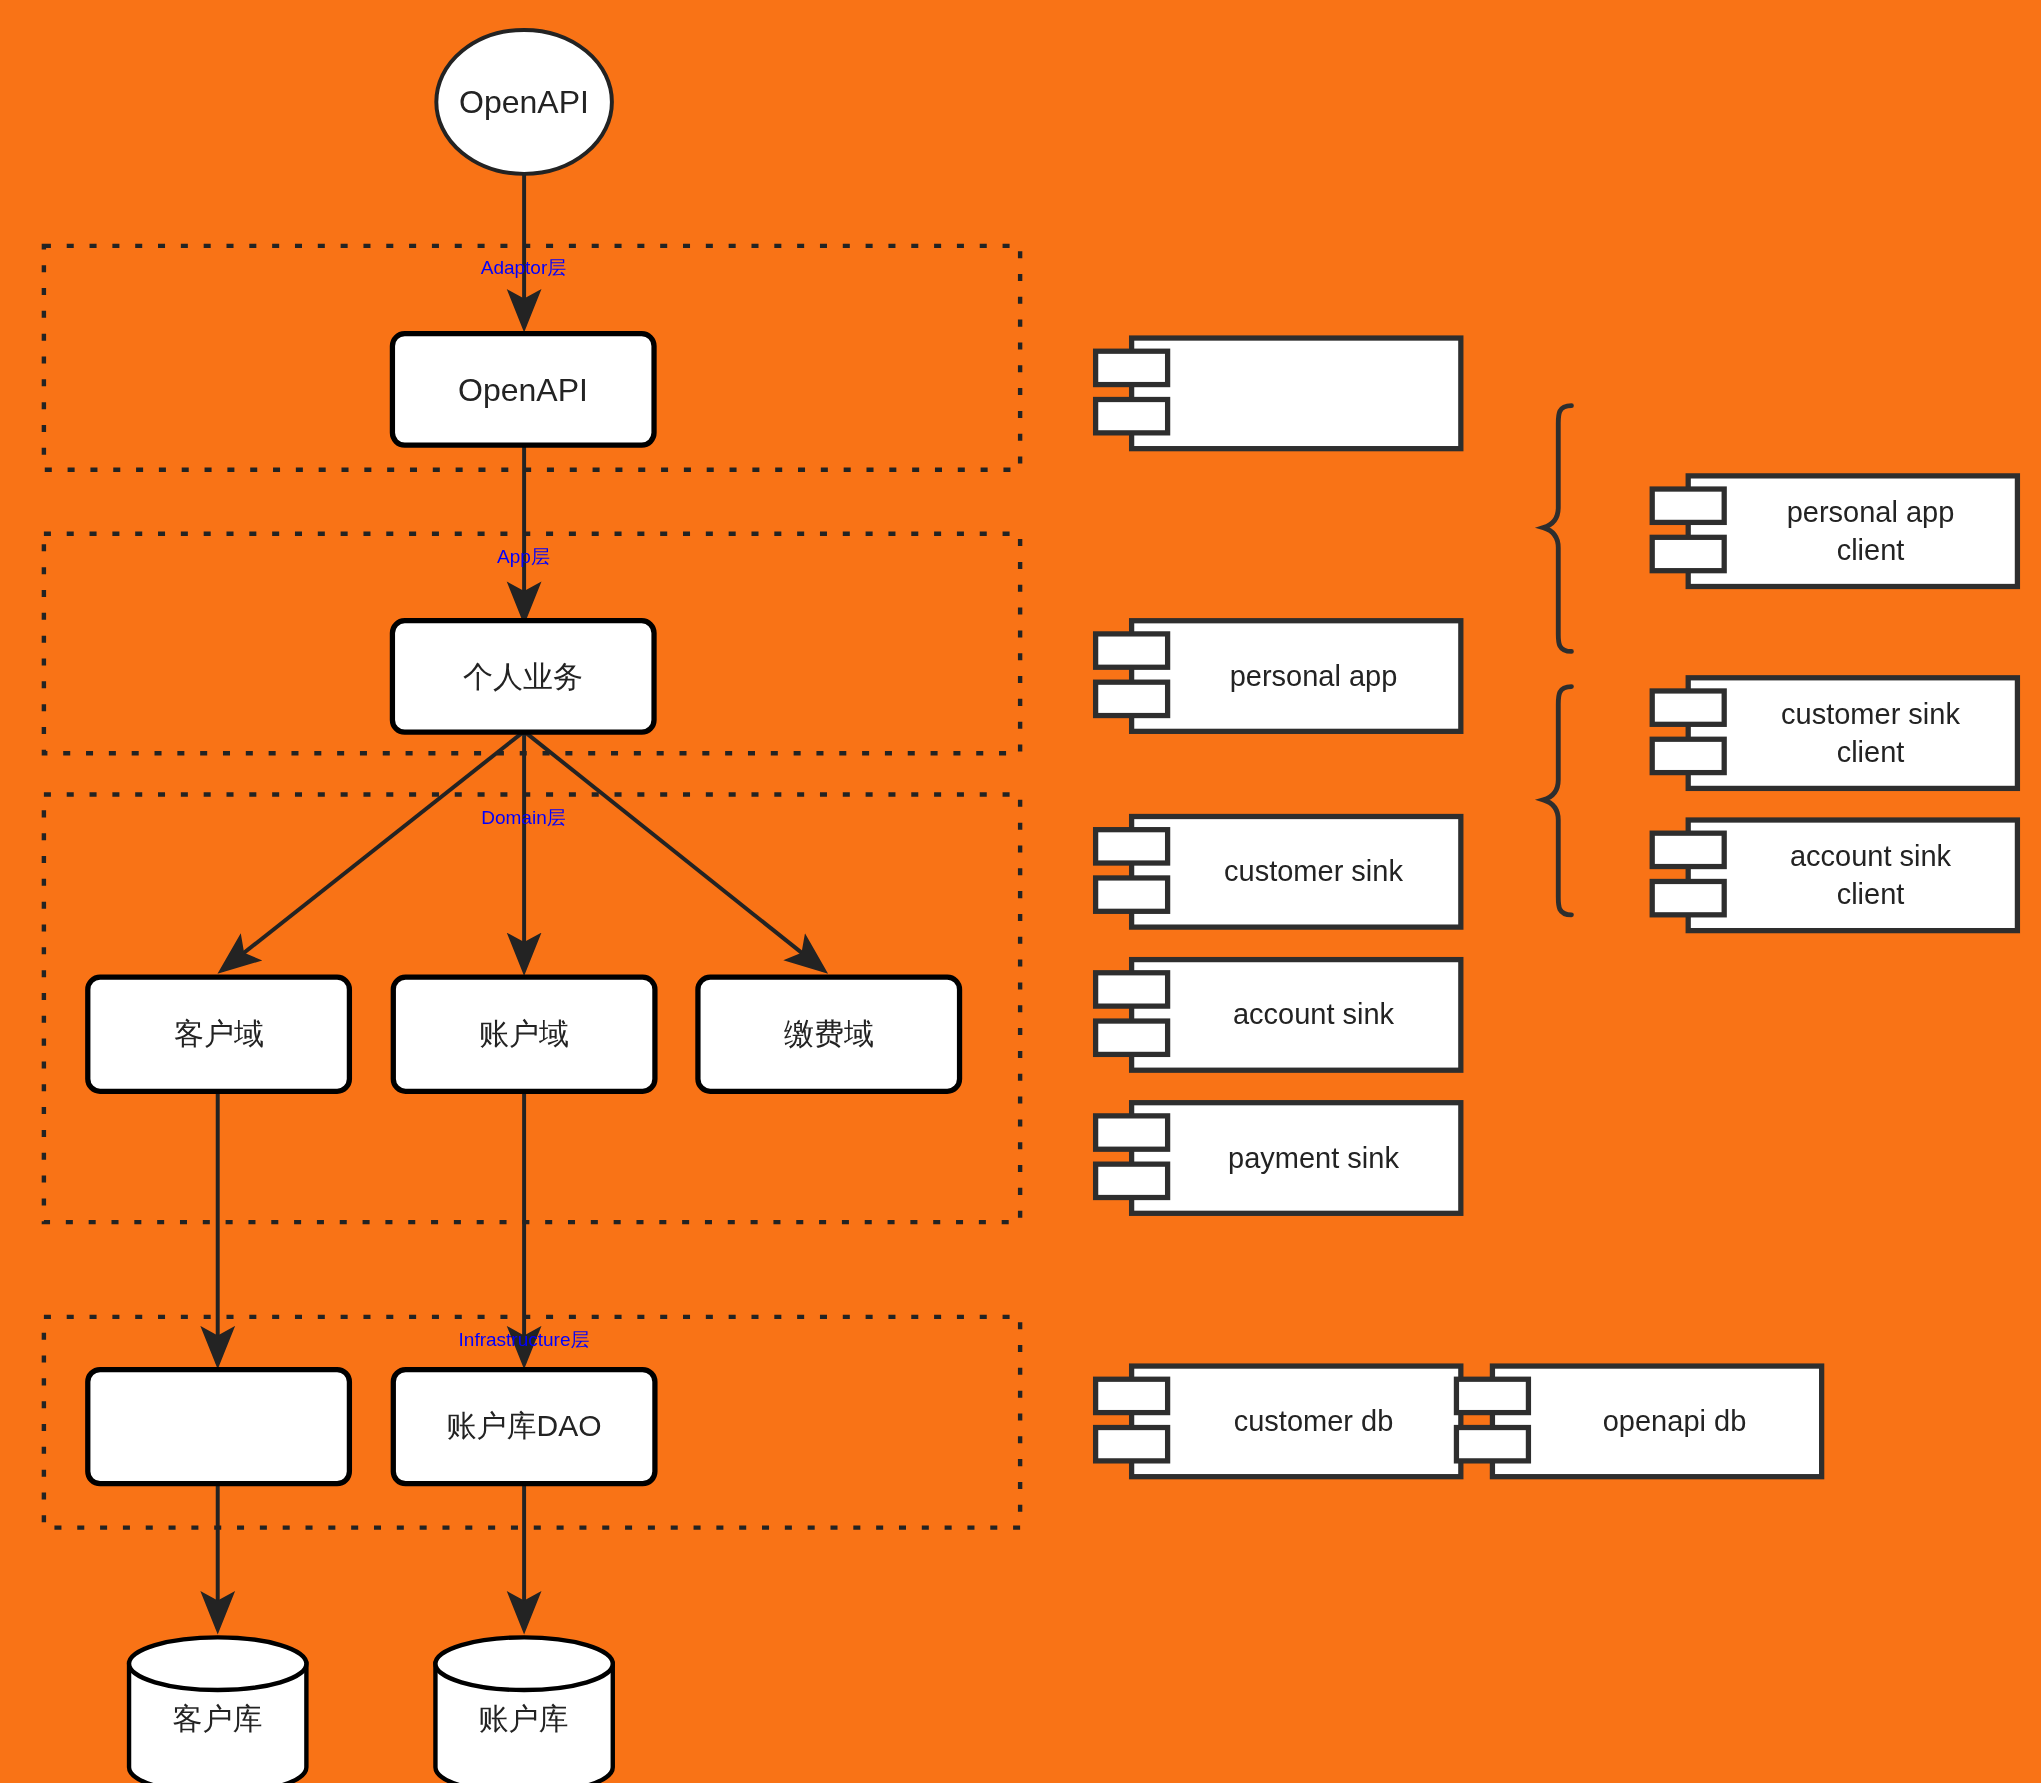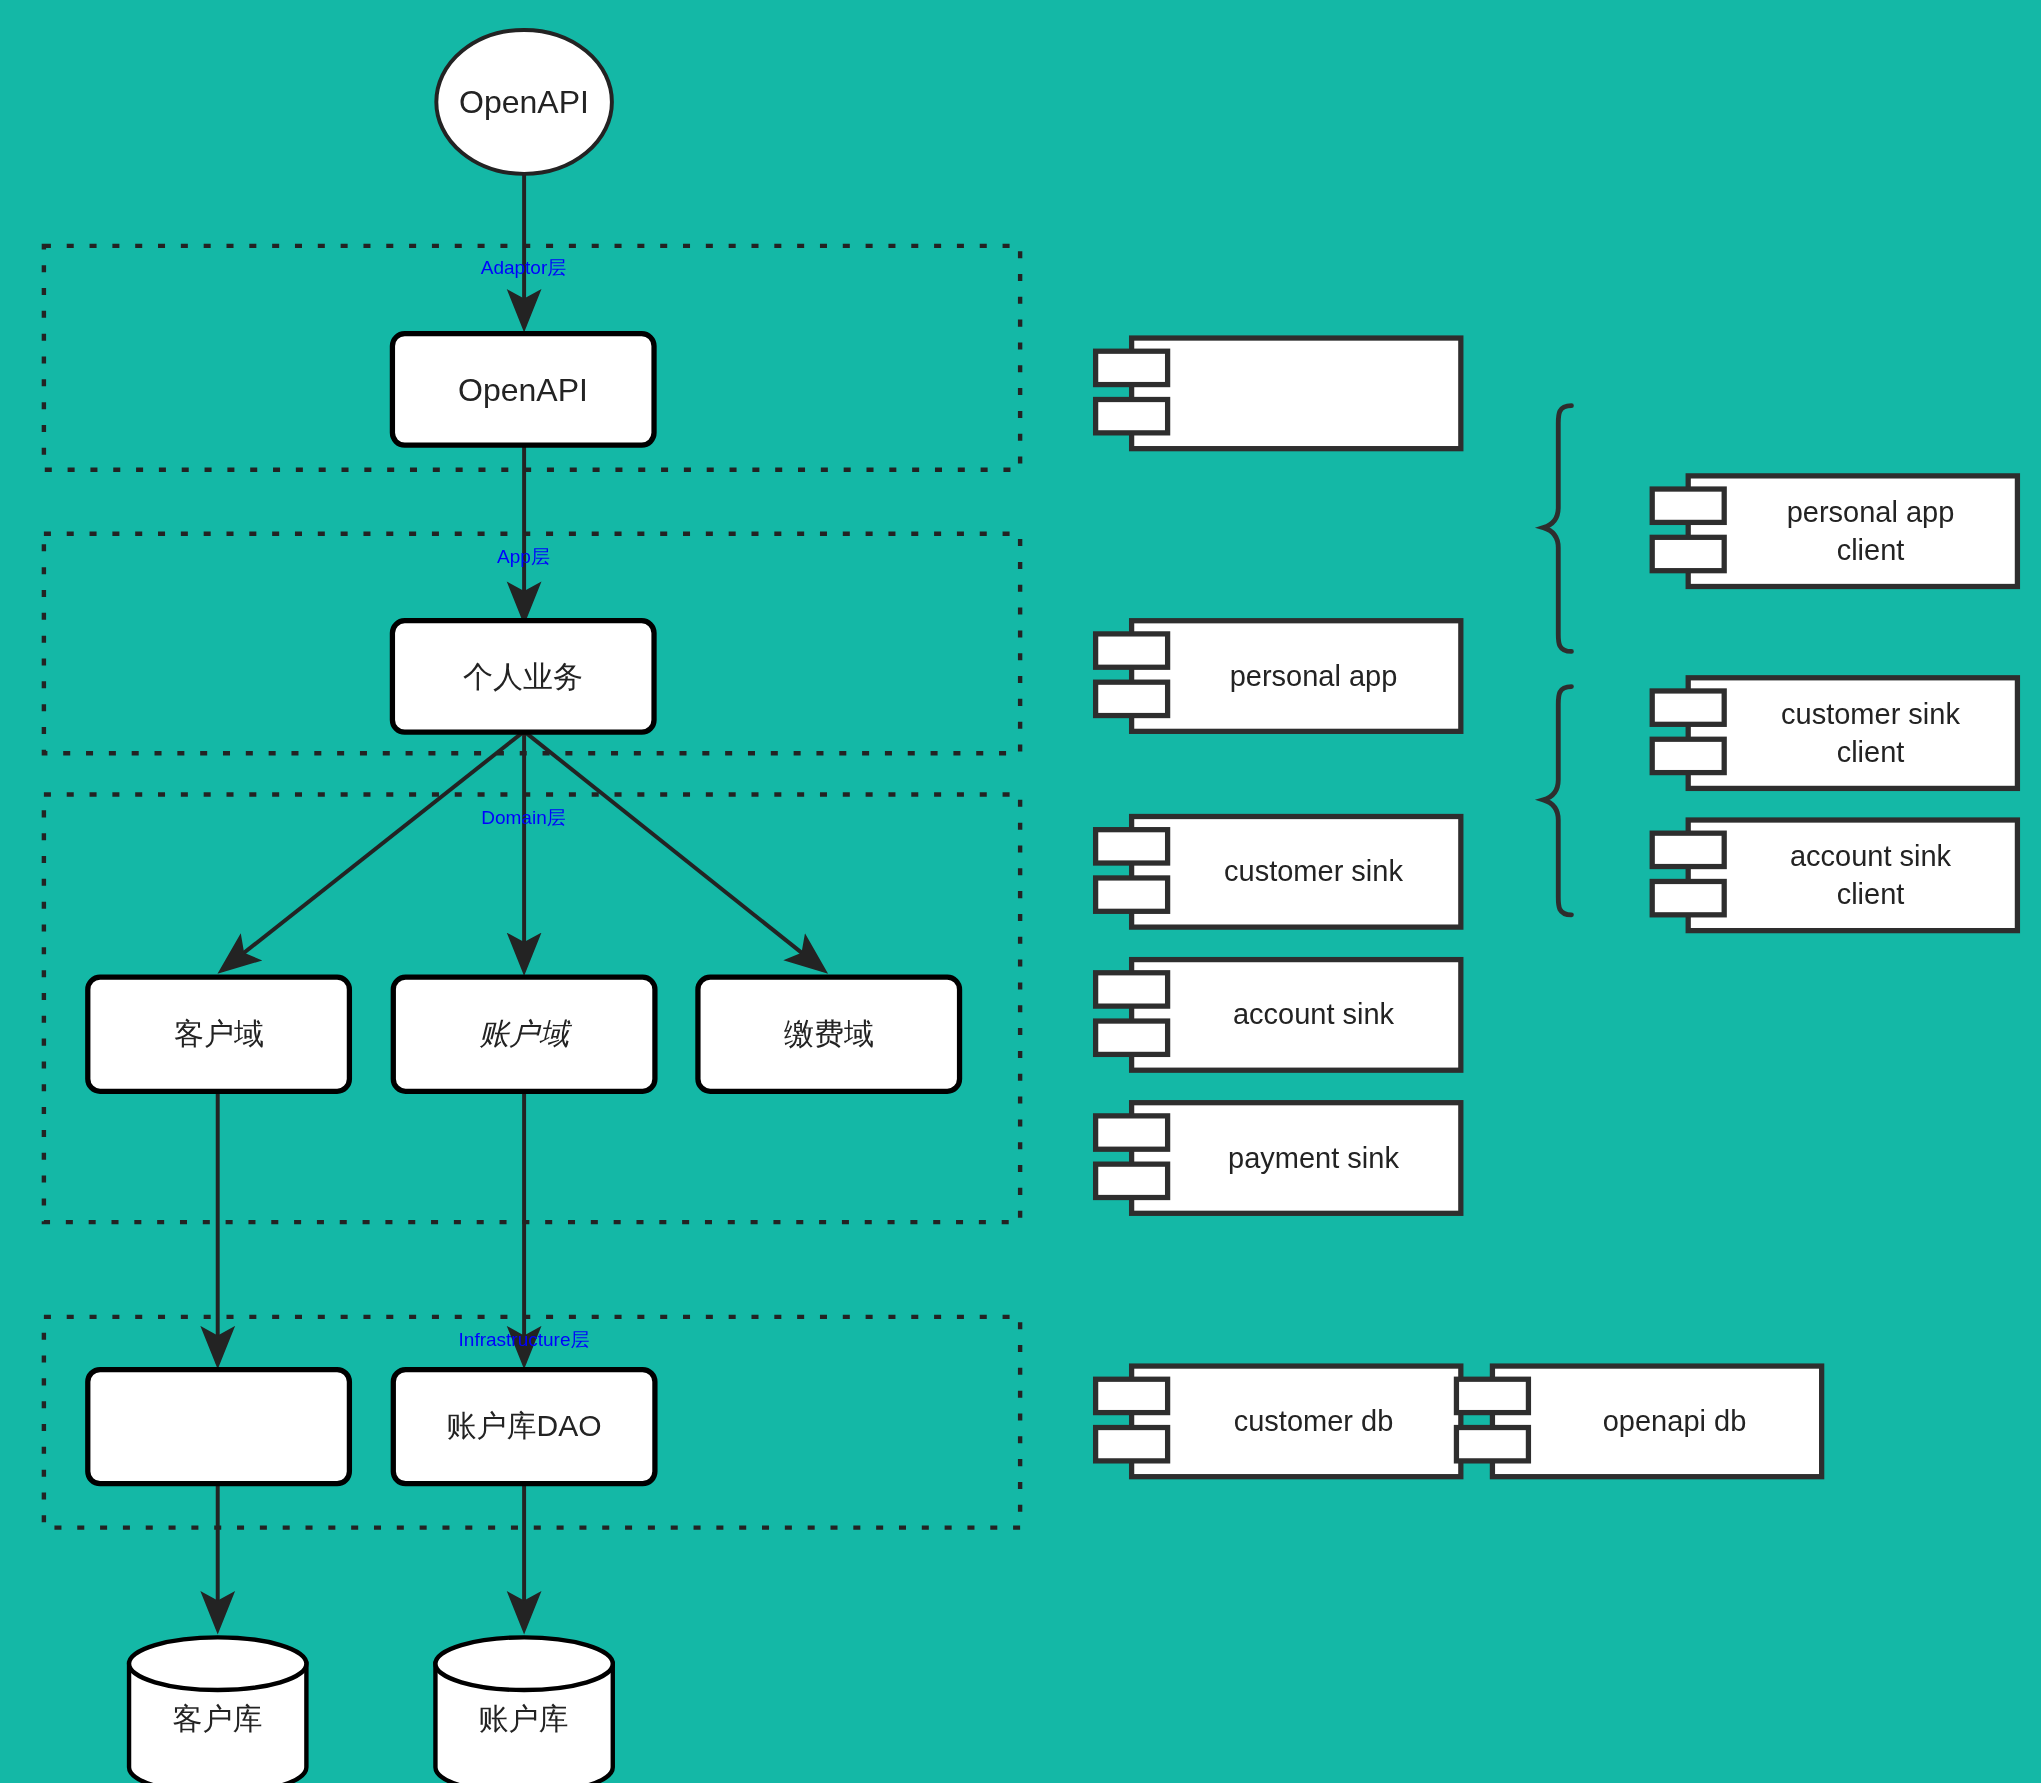--- a/index.html
+++ b/index.html
@@ -4,21 +4,21 @@
 <style>
   html, body {
     margin: 0;
     padding: 0;
     background: #ffffff;
   }
   #canvas {
     position: relative;
     width: 2042px;
     height: 1784px;
-    background: #14b8a6;
+    background: #f97316;
     font-family: "Liberation Sans", "DejaVu Sans", sans-serif;
     overflow: hidden;
   }
   svg.layer-svg {
     position: absolute;
     left: 0;
     top: 0;
     width: 2042px;
     height: 1784px;
     pointer-events: none;
@@ -160,21 +160,21 @@
   <div class="node-label" style="left:436px; top:75px; width:176px; height:53px; font-size:32px;">OpenAPI</div>
 
   <div class="layer-title" style="left:392px; top:255px; width:263px;">Adaptor层</div>
   <div class="layer-title" style="left:392px; top:544px; width:263px;">App层</div>
   <div class="layer-title" style="left:392px; top:805px; width:263px;">Domain层</div>
   <div class="layer-title" style="left:366px; top:1327px; width:316px;">Infrastructure层</div>
 
   <div class="node-label" style="left:392px; top:334px; width:262px; height:111px; font-size:32px;">OpenAPI</div>
   <div class="node-label" style="left:392px; top:621px; width:262px; height:111px;">个人业务</div>
   <div class="node-label" style="left:88px; top:977px; width:262px; height:114px;">客户域</div>
-  <div class="node-label" style="left:393px; top:977px; width:262px; height:114px;font-style:italic;">账户域</div>
+  <div class="node-label" style="left:393px; top:977px; width:262px; height:114px;">账户域</div>
   <div class="node-label" style="left:698px; top:977px; width:262px; height:114px;">缴费域</div>
   <div class="node-label" style="left:393px; top:1369px; width:262px; height:114px;">账户库DAO</div>
   <div class="node-label" style="left:129px; top:1690px; width:177px; height:58px;">客户库</div>
   <div class="node-label" style="left:435px; top:1690px; width:177px; height:58px;">账户库</div>
 
   <div class="comp-label" style="left:1167px; top:621px; width:293px; height:111px;">personal app</div>
   <div class="comp-label" style="left:1167px; top:816px; width:293px; height:111px;">customer sink</div>
   <div class="comp-label" style="left:1167px; top:959px; width:293px; height:111px;">account sink</div>
   <div class="comp-label" style="left:1167px; top:1103px; width:293px; height:111px;">payment sink</div>
 

